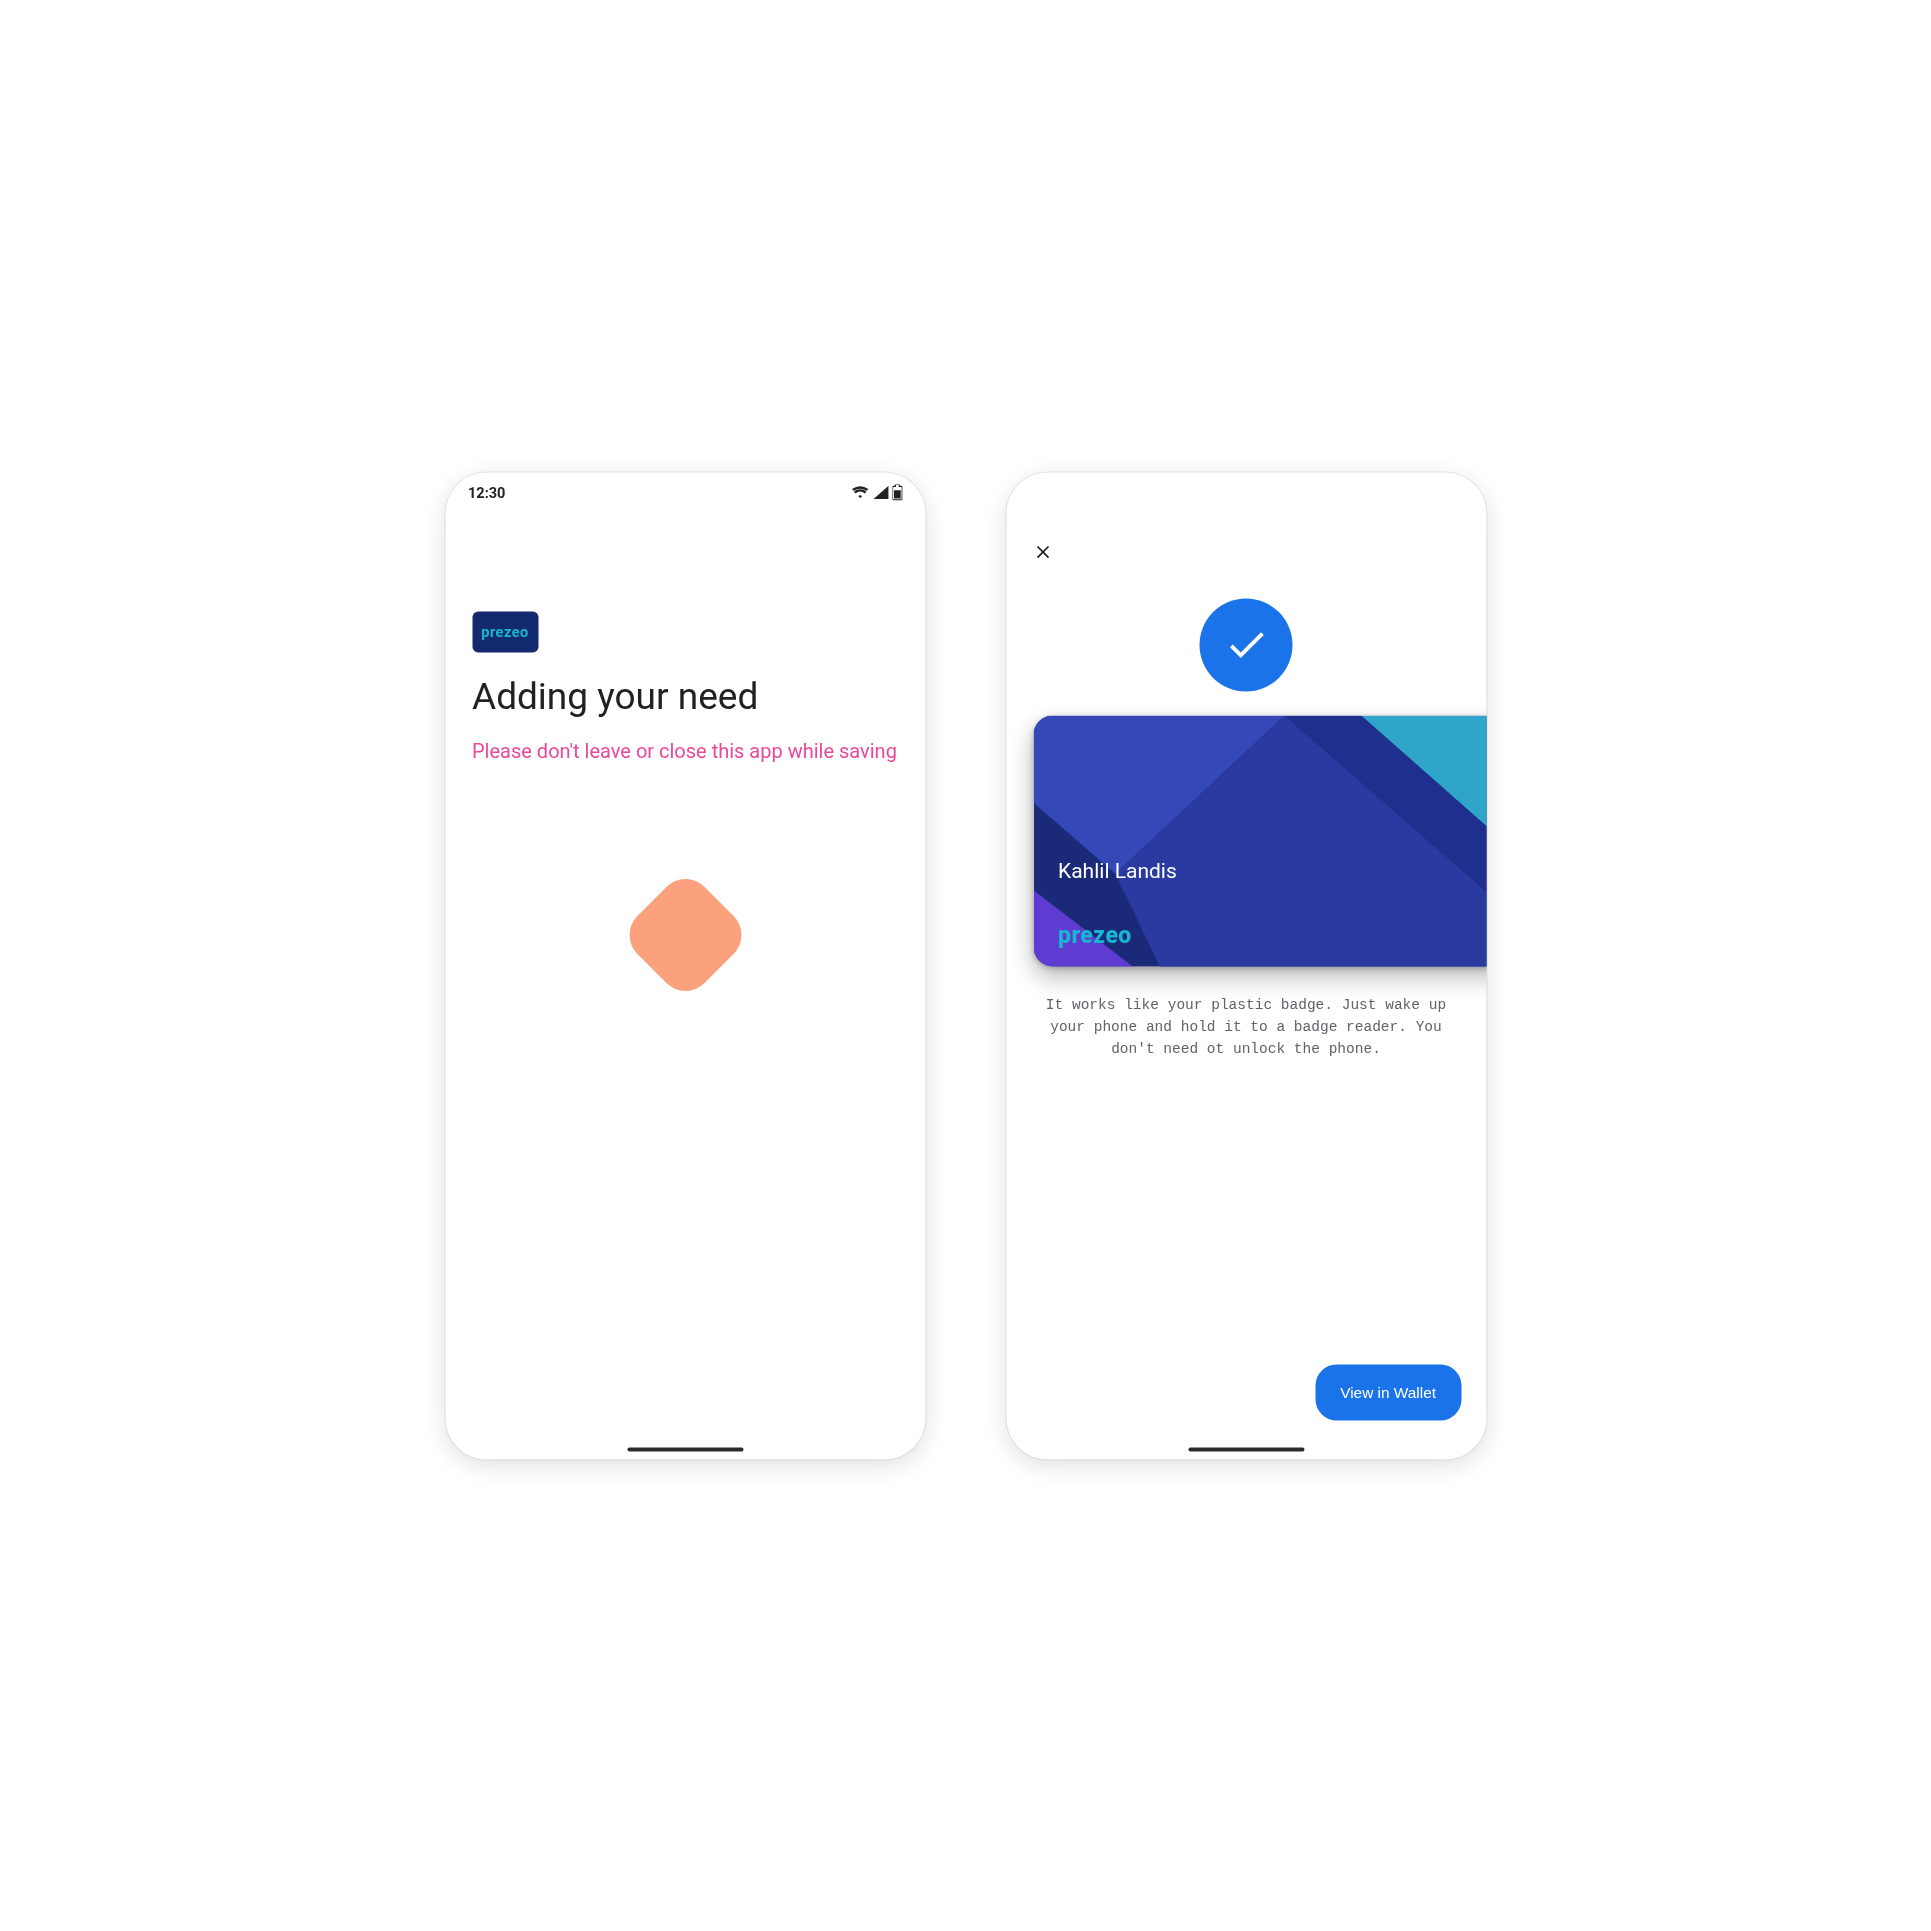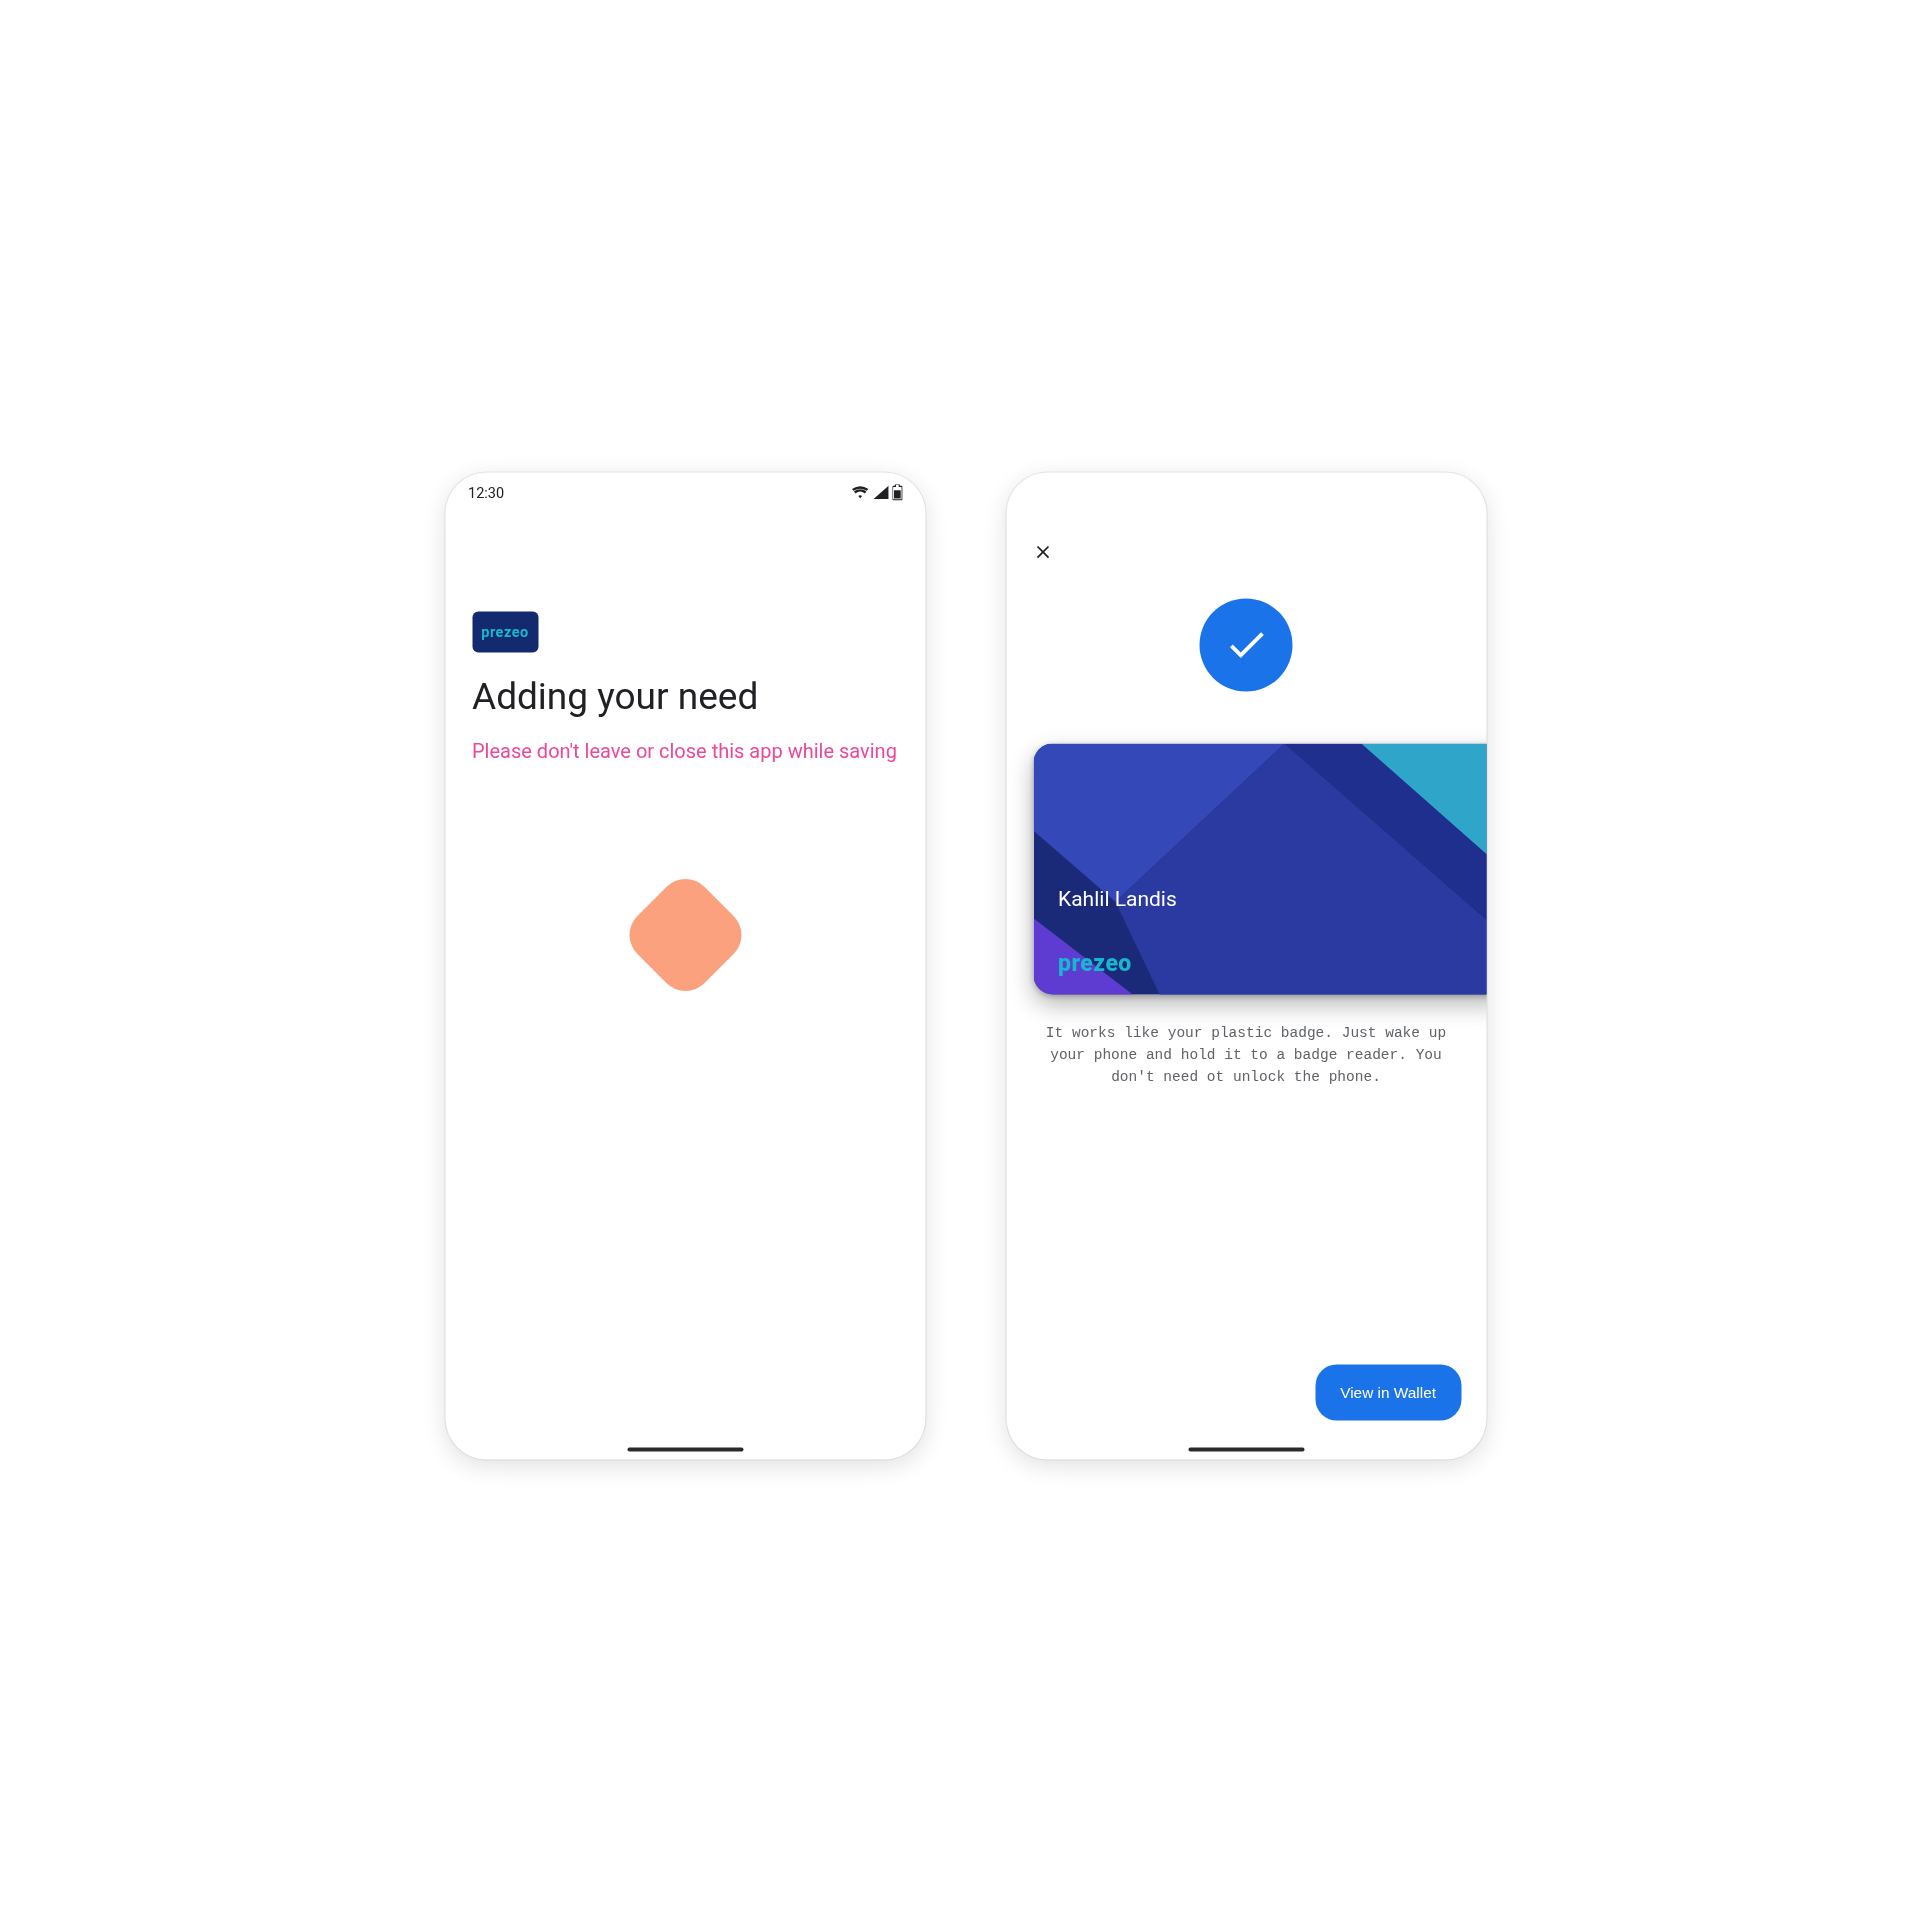--- a/index.html
+++ b/index.html
@@ -30,21 +30,21 @@
     border-radius:41px;
     box-shadow:0 0 0 1px rgba(0,0,0,.08),0 5.8px 23px rgba(0,0,0,.12);
     position:relative;
     overflow:hidden;
   }
   
   .status{
     height:41px;
     display:flex;align-items:center;justify-content:space-between;
     padding:0 23px;
-    font-size:14.5px;font-weight:400;color:#202124;gap:34px;
+    font-size:14.5px;font-weight:700;color:#202124;gap:34px;
   }
   .status .icons{display:flex;align-items:center;gap:3.9px}
   .status svg{display:block}
   
   .nav-handle{
     position:absolute;left:50%;bottom:7.7px;transform:translateX(-50%);
     width:116px;height:3.9px;border-radius:1.9px;background:#2a2a2a;
   }
   
   .s1-body{padding:0 27px}
@@ -83,21 +83,21 @@
     background:var(--blue);
     display:flex;align-items:center;justify-content:center;
   }
   .s2-title{
     margin:27px 0 0 0;
     font-size:31px;font-weight:400;
   }
   
   .card{
     position:relative;
-    margin:52px auto 0;
+    margin:24px auto 0;
     width:476px;height:251px;border-radius:19.3px;overflow:hidden;
     box-shadow:0 9.7px 23px rgba(0,0,0,.28),0 1.9px 5.8px rgba(0,0,0,.2);
   }
   .card .bg{position:absolute;inset:0}
   .card .name{
     position:absolute;left:25px;top:143px;
     color:#fff;font-size:21px;font-weight:400;text-align:left;
   }
   .card .brand{
     position:absolute;left:25px;bottom:17.4px;

